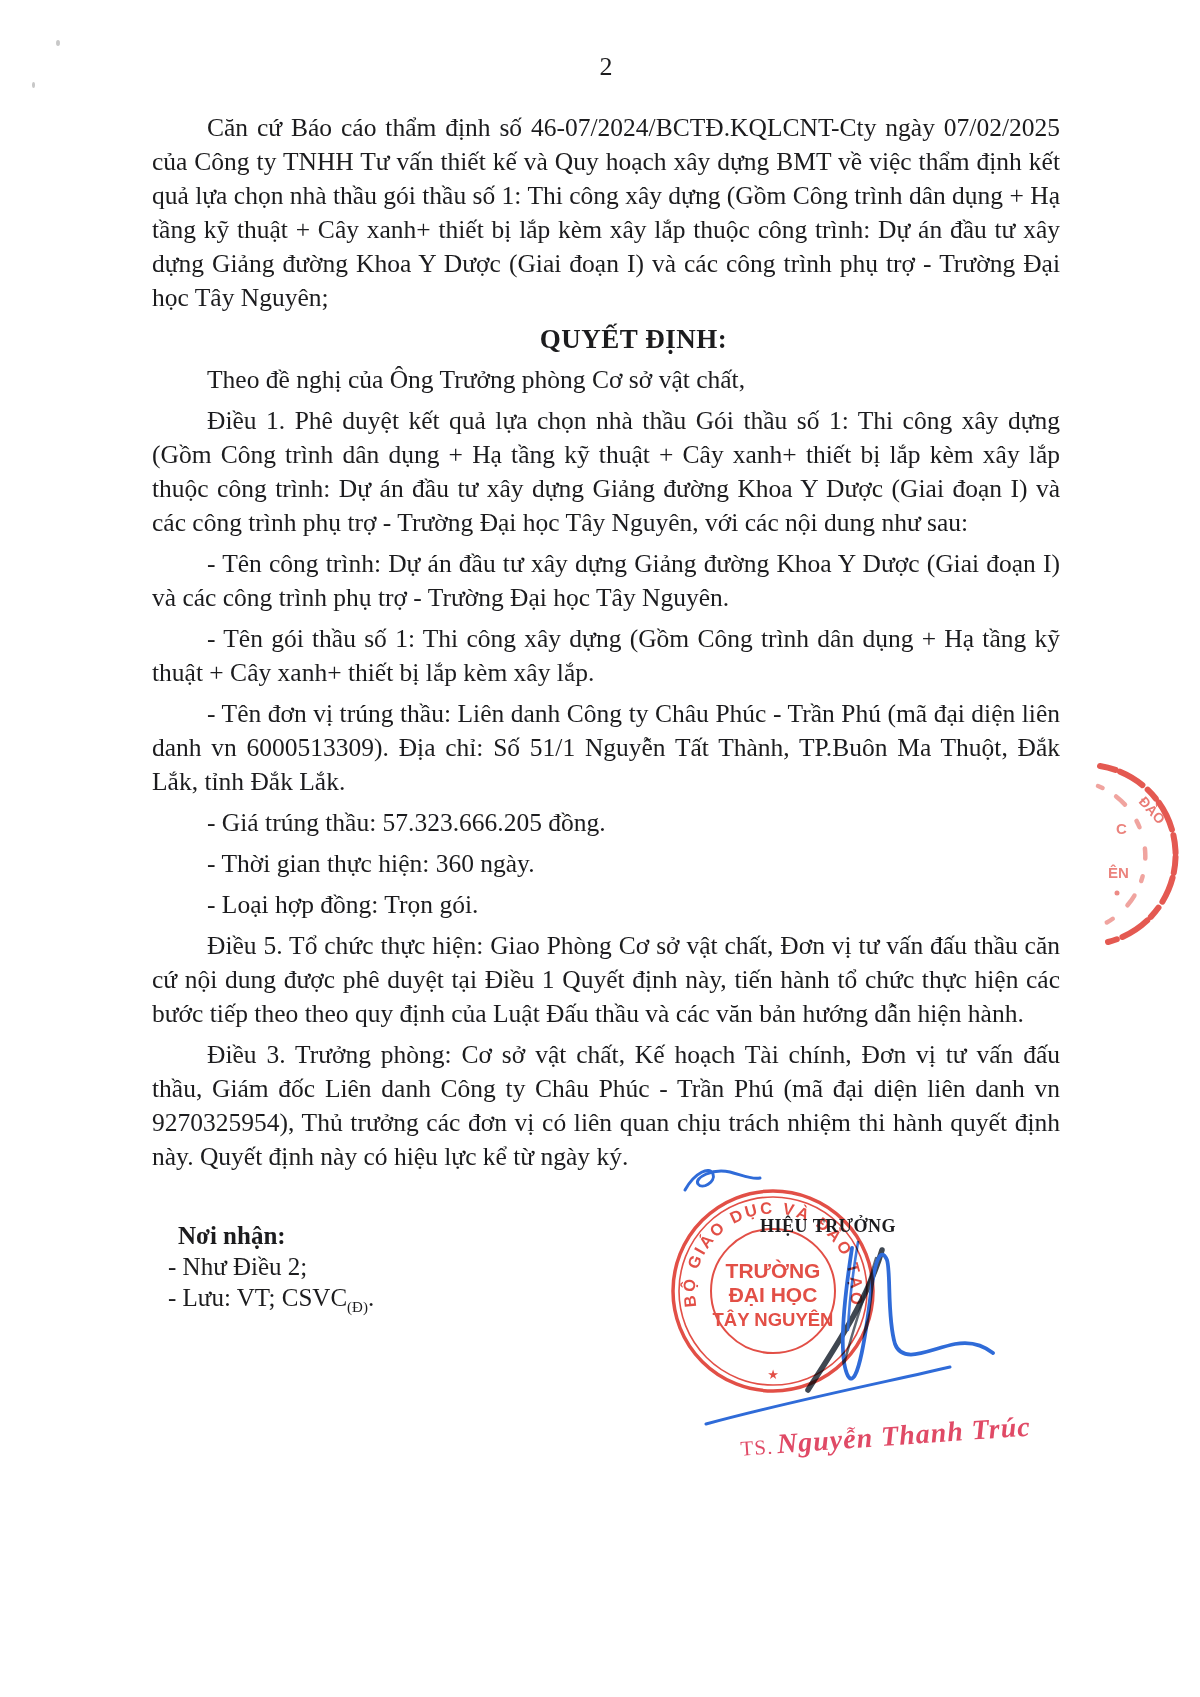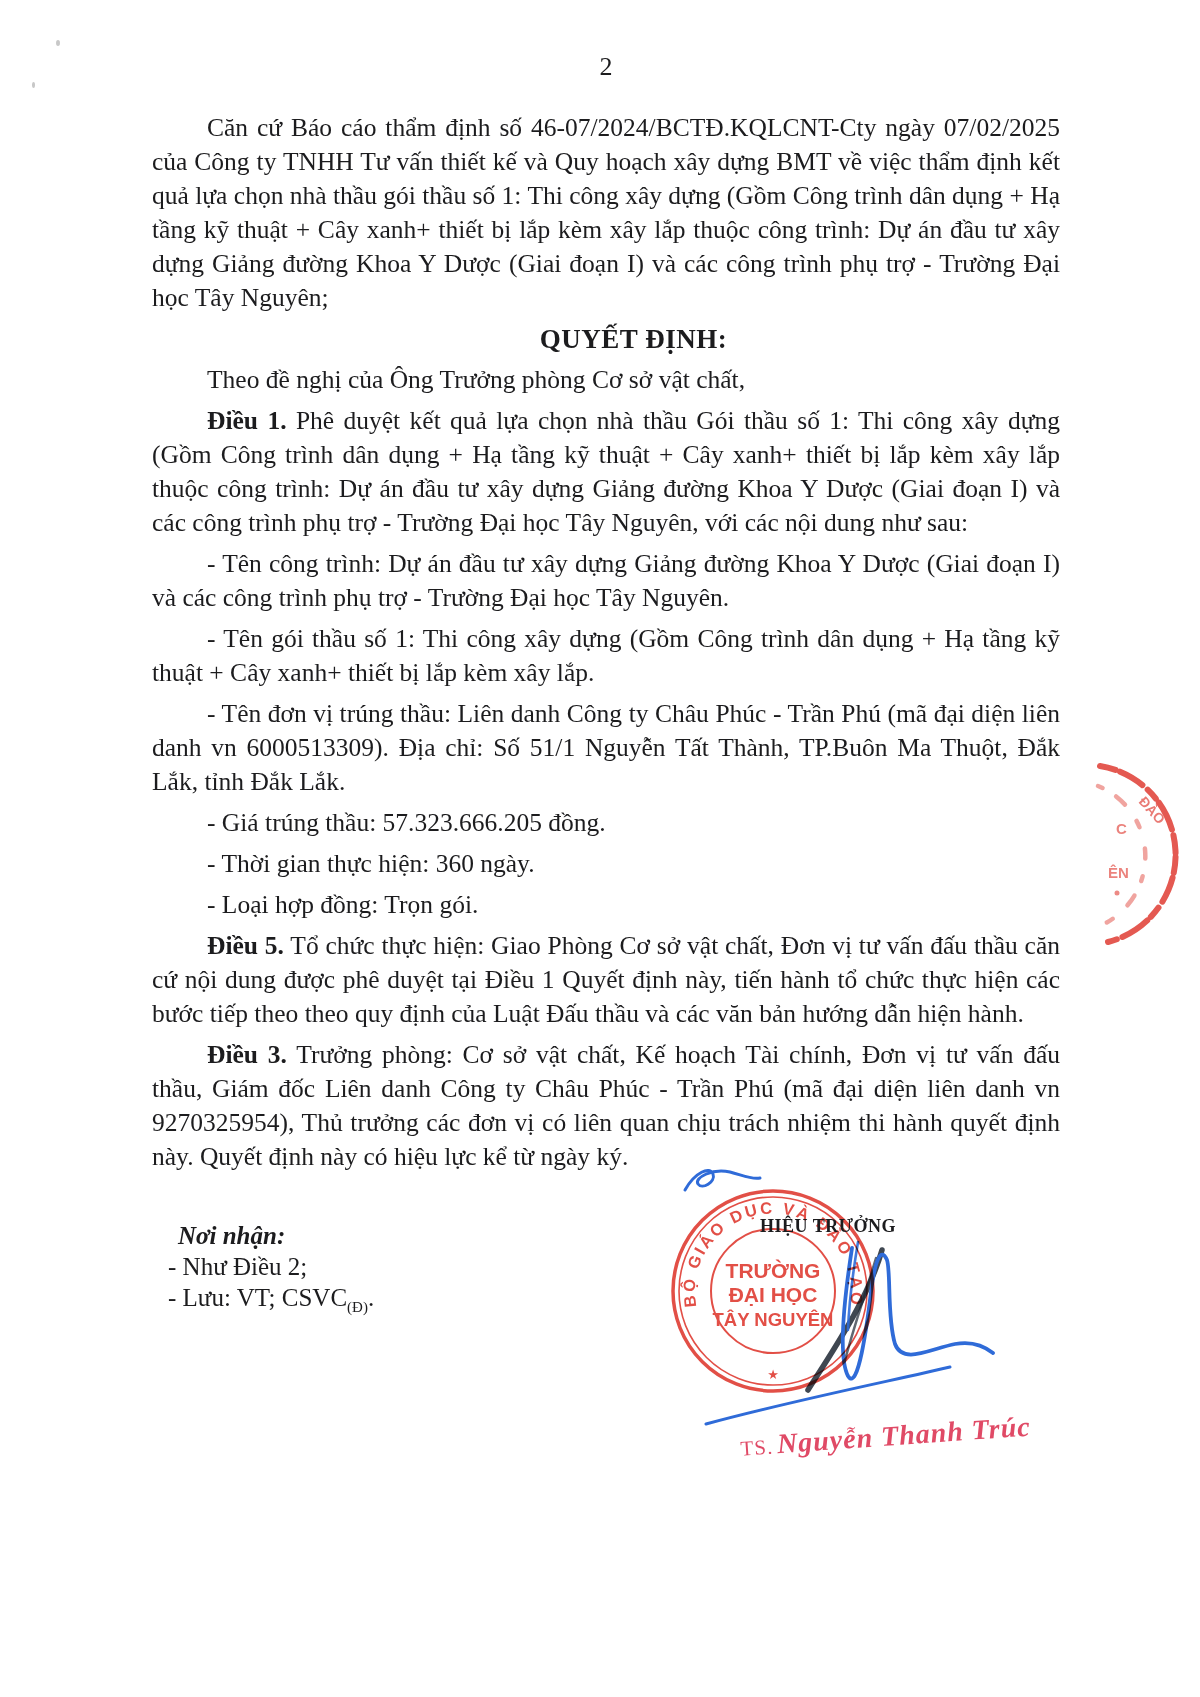--- a/index.html
+++ b/index.html
@@ -25,25 +25,25 @@
   .body-text{
     position:absolute;left:152px;top:102px;width:908px;
     font-size:25.5px;line-height:34px;text-align:justify;
   }
   p.doc{margin:7px 0 0 0;text-indent:55px;}
   p.doc:first-child{margin-top:9px;}
   .decision-heading{
     margin:22px 0 10px 0;text-align:center;font-weight:bold;
     font-size:27px;letter-spacing:.5px;text-indent:0;
   }
-  .art-label{font-weight:bold;}
+  .art-label{font-weight:normal;}
   .footer-left{
     position:absolute;left:168px;top:1220px;font-size:25px;line-height:31px;
   }
-  .recipients-title{font-weight:bold;font-style:italic;padding-left:10px;}
+  .recipients-title{font-weight:bold;padding-left:10px;}
   .footer-left sub{font-size:15px;}
   .sig-title{
     position:absolute;left:760px;top:1216px;width:290px;text-align:left;
     font-weight:bold;font-size:18px;letter-spacing:.5px;z-index:4;
   }
   .stamp-svg{
     position:absolute;left:668px;top:1186px;width:210px;height:210px;
     mix-blend-mode:multiply;opacity:.9;z-index:3;
   }
   .partial-stamp-svg{

